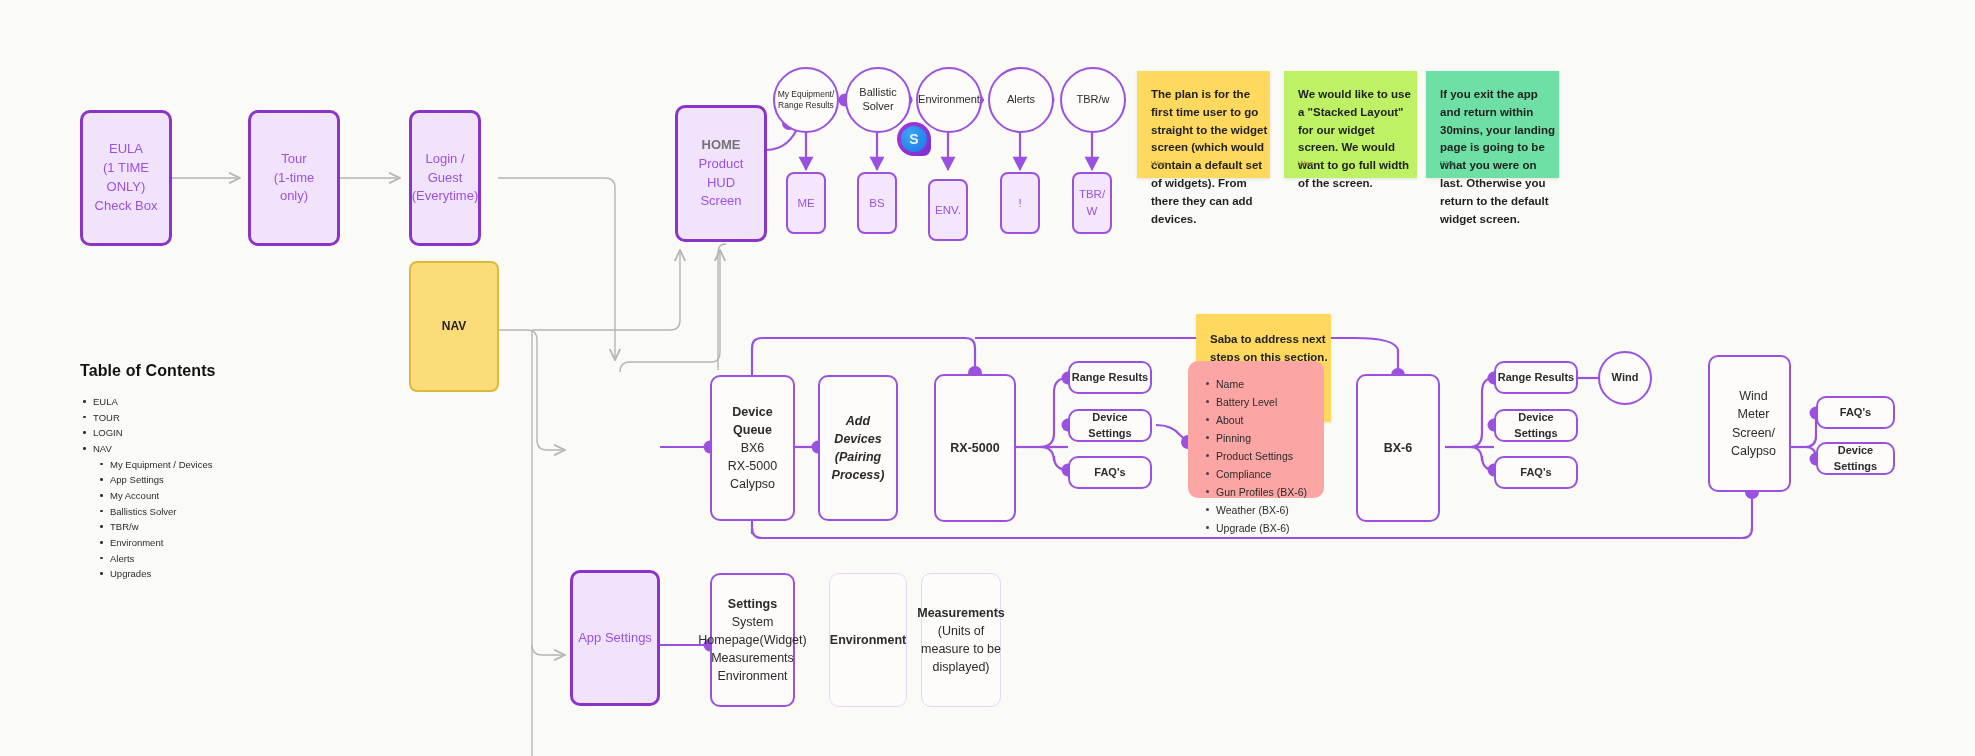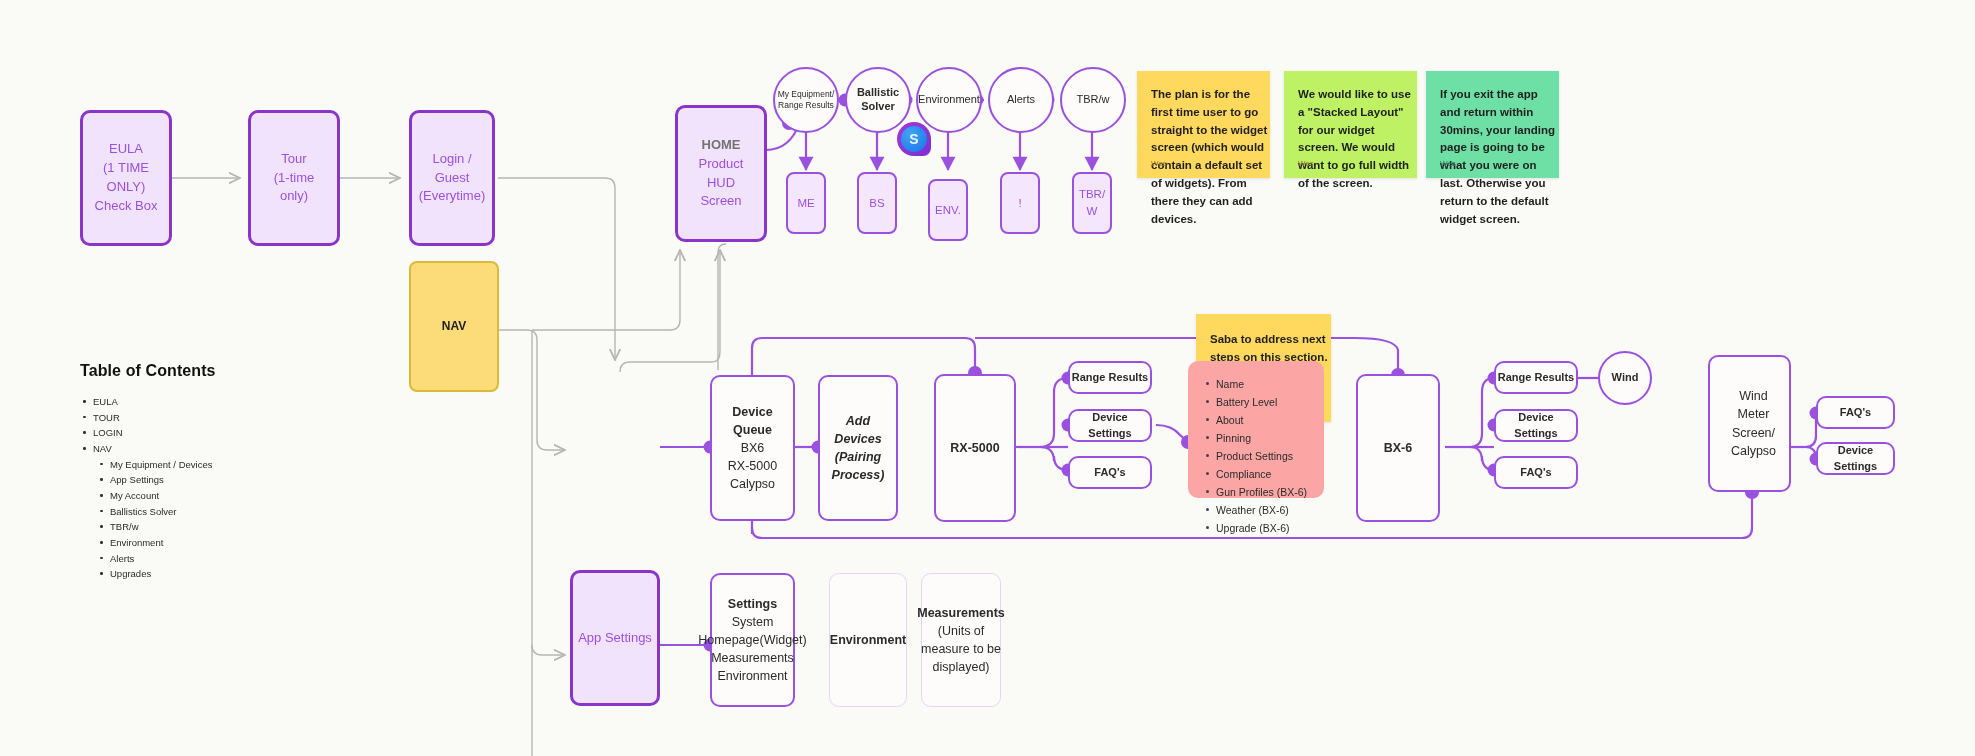--- a/index.html
+++ b/index.html
@@ -269,21 +269,21 @@
     </div>
   </div>
 
   <div class="node screen" style="left:248px; top:110px; width:92px;  height:136px;">
     <div class="lines">
       <div>Tour</div>
       <div>(1-time only)</div>
     </div>
   </div>
 
-  <div class="node screen" style="left:409px; top:110px; width:86px;  height:136px;">
+  <div class="node screen" style="left:409px; top:110px; width:72px;  height:136px;">
     <div class="lines">
       <div>Login / Guest</div>
       <div>(Everytime)</div>
     </div>
   </div>
 
   <div class="node" style="left:409px; top:261px; width:90px; height:131px; background:#fbdc79; border:2px solid #ddb93a; border-radius:8px; color:#1f1f1f; font-size:12px; font-weight:bold;">
     <span>NAV</span>
   </div>
 
@@ -291,21 +291,21 @@
     <div class="lines">
       <div style="font-weight:bold;color:#737373;">HOME</div>
       <div>Product HUD</div>
       <div>Screen</div>
     </div>
   </div>
 
   <div class="circle tiny" style="left:773px; top:67px; width:66px; height:66px;">
     <span>My Equipment/ Range Results</span>
   </div>
-  <div class="circle" style="left:845px; top:67px; width:66px; height:66px;font-weight:bold;">
+  <div class="circle" style="left:845px; top:67px; width:66px; height:66px;">
     <span>Ballistic Solver</span>
   </div>
   <div class="circle" style="left:916px; top:67px; width:66px; height:66px;">
     <span>Environment</span>
   </div>
   <div class="circle" style="left:988px; top:67px; width:66px; height:66px;">
     <span>Alerts</span>
   </div>
   <div class="circle" style="left:1060px; top:67px; width:66px; height:66px;">
     <span>TBR/w</span>

